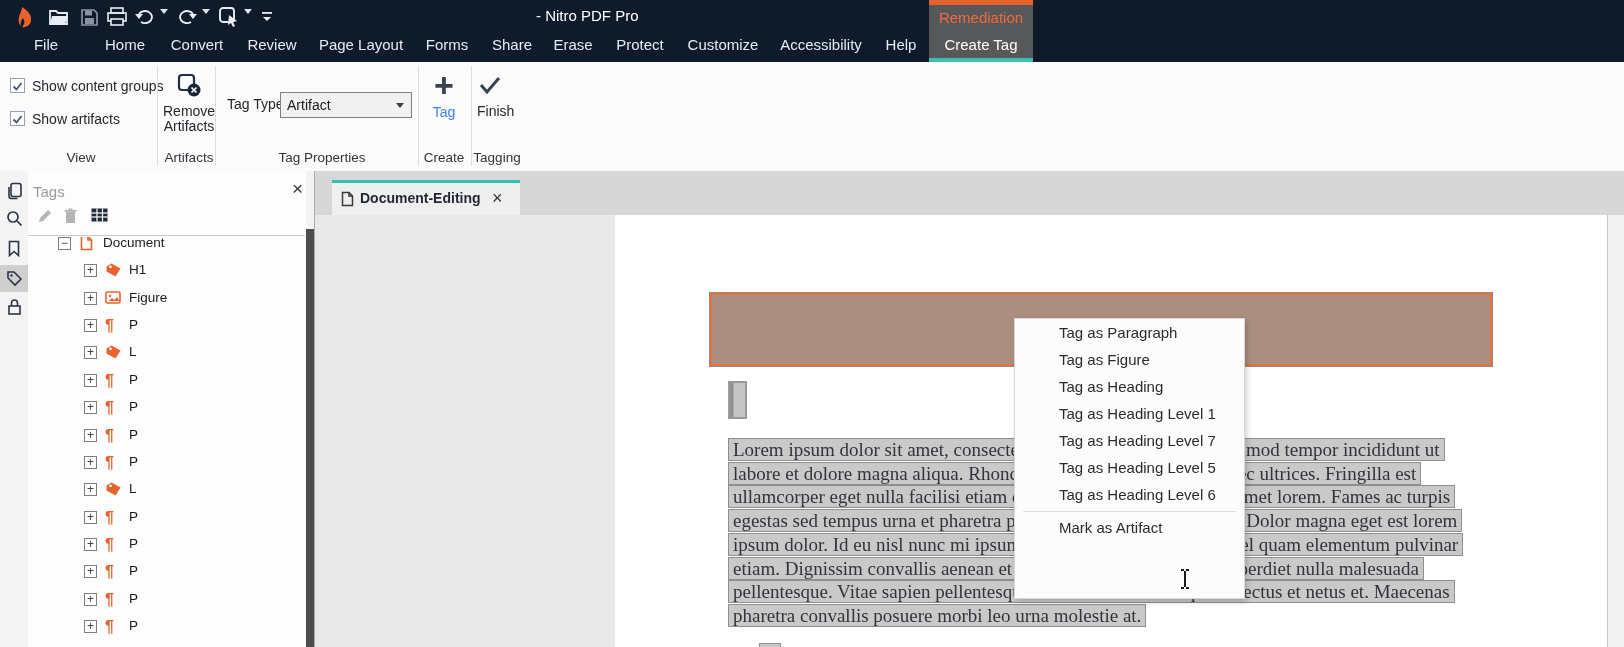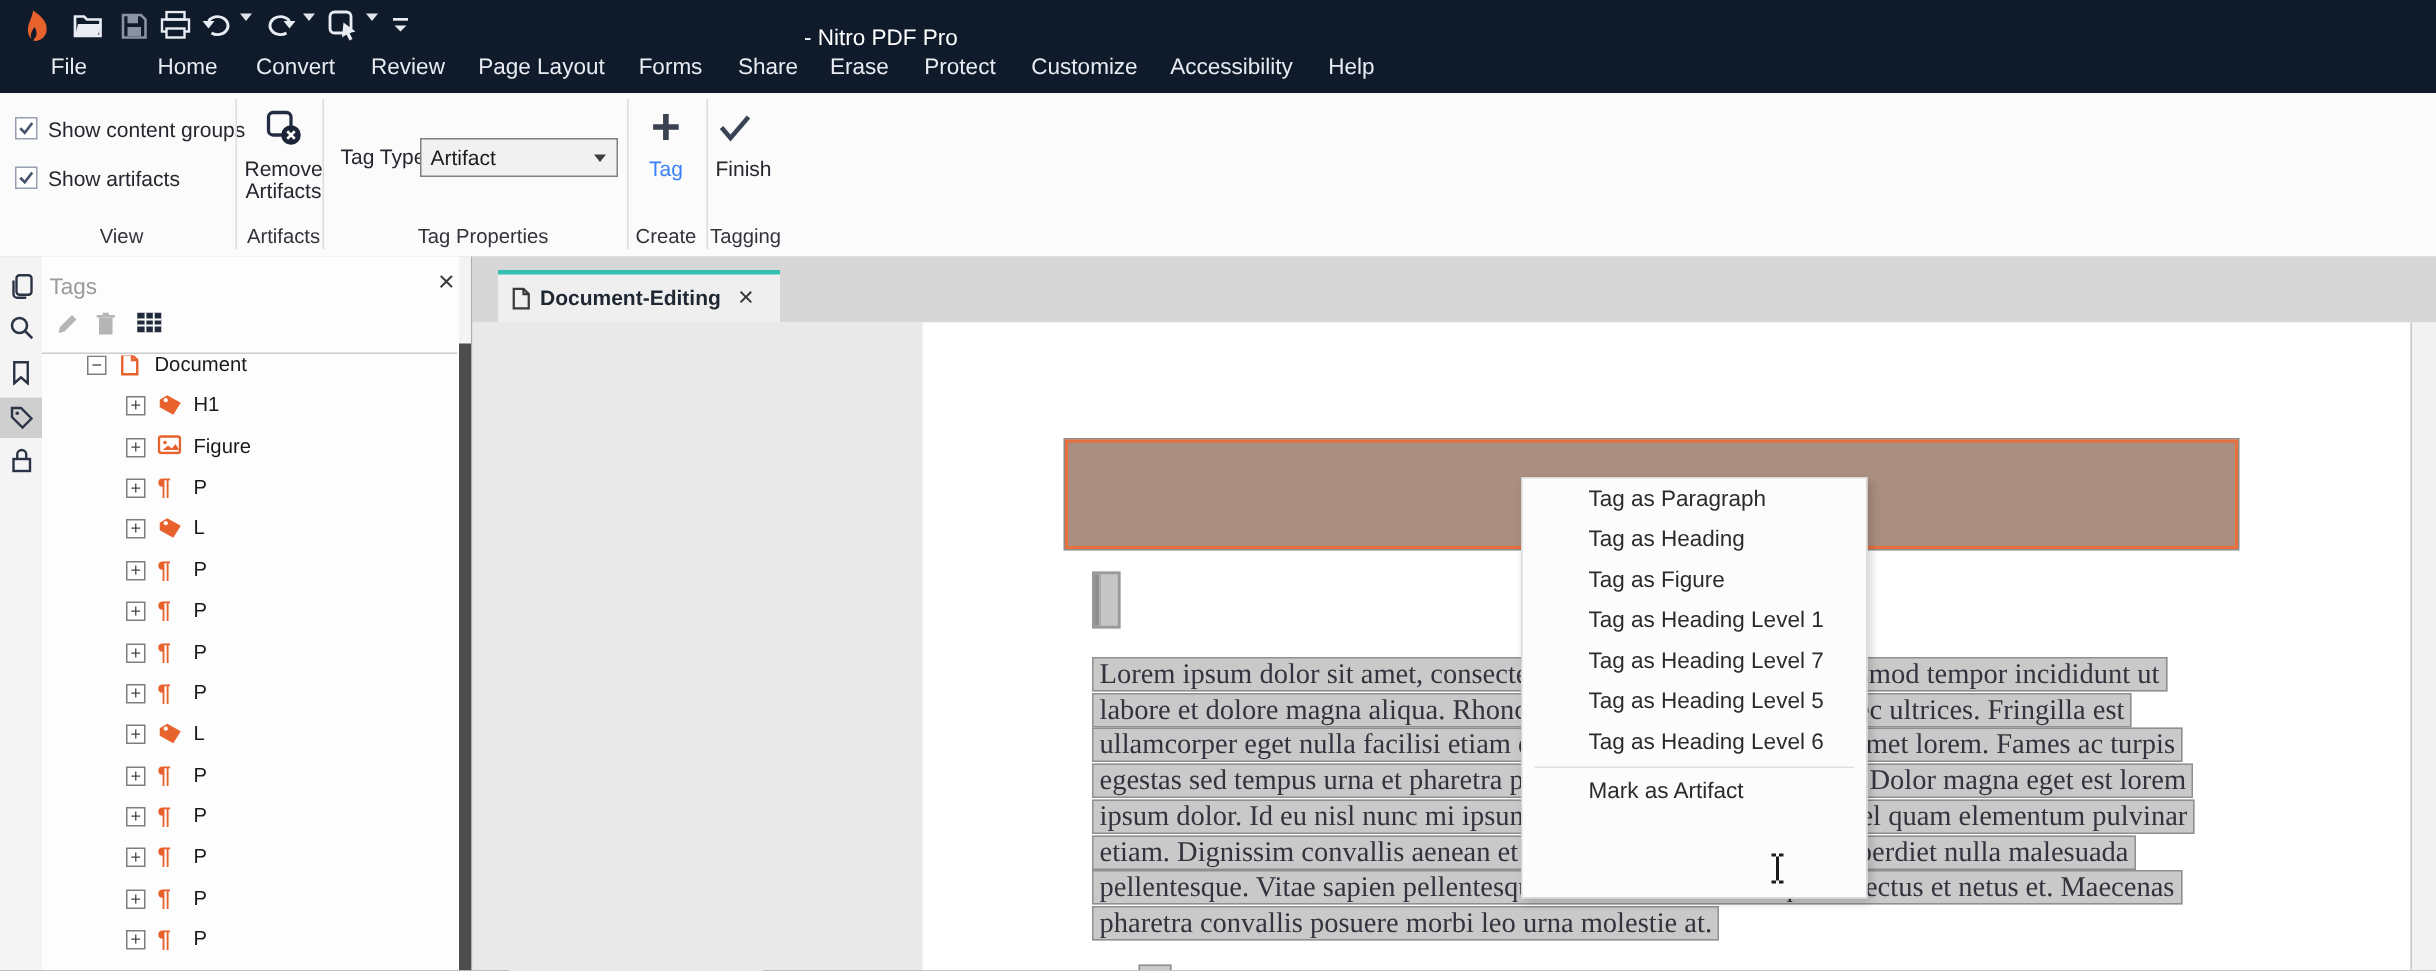--- a/index.html
+++ b/index.html
@@ -3,21 +3,21 @@
 <meta charset="utf-8">
 <style>
   html,body{margin:0;padding:0;background:#888;}
   #app{position:relative;width:1624px;height:647px;background:#ffffff;overflow:hidden;
        font-family:"Liberation Sans",sans-serif;-webkit-font-smoothing:antialiased;}
   .abs{position:absolute;}
   
   #titlebar{left:0;top:0;width:1624px;height:62px;background:#0f1a2b;}
   .qa-icon{top:5px;height:24px;display:flex;align-items:center;}
   .menu-item{top:36px;transform:translateX(-50%);color:#e8ebf1;font-size:15px;white-space:nowrap;}
-  #win-title{top:17px;color:#ffffff;font-size:15px;white-space:nowrap;text-align:right;}
+  #win-title{top:7px;color:#ffffff;font-size:15px;white-space:nowrap;text-align:right;}
   #remed-block{left:929px;top:0;width:104px;height:62px;background:#57585a;}
   #remed-top{left:0;top:0;width:104px;height:5px;background:#e8622d;}
   #remed-label{left:52px;top:9px;transform:translateX(-50%);color:#f4693c;font-size:15px;white-space:nowrap;}
   #create-tag-label{left:52px;top:36px;transform:translateX(-50%);color:#ffffff;font-size:15px;white-space:nowrap;}
   #remed-teal{left:0;top:58px;width:104px;height:4px;background:#3cc0b2;}
   .caret-down{width:0;height:0;border-left:4px solid transparent;border-right:4px solid transparent;border-top:5px solid #dfe3ea;}
   
   #ribbon{left:0;top:62px;width:1624px;height:109px;background:#fbfbfb;border-bottom:1px solid #cfcfcf;}
   .rb-divider{top:4px;width:1px;height:100px;background:#dcdcdc;}
   .group-label{top:88px;transform:translateX(-50%);font-size:13.5px;color:#33333c;white-space:nowrap;}
@@ -133,20 +133,26 @@
     </span>
     <span class="abs" style="left:244px;top:14px"><span class="caret-down"></span></span>
     <span class="abs qa-icon" style="left:260px">
       <svg width="14" height="18" viewBox="0 0 14 18">
           <rect x="2" y="4" width="10" height="1.8" fill="#e9edf3"></rect>
           <polygon points="3,9 11,9 7,13" fill="#e9edf3"></polygon>
         </svg>
     </span>
     <span id="win-title" class="abs" style="left:536px">- Nitro PDF Pro</span>
 
+    <div id="remed-block" class="abs">
+      <div id="remed-top" class="abs"></div>
+      <span id="remed-label" class="abs">Remediation</span>
+      <span id="create-tag-label" class="abs">Create Tag</span>
+      <div id="remed-teal" class="abs"></div>
+    </div>
     <div id="menu-row">
         <span class="abs menu-item" style="left: 46px;">File</span>
         <span class="abs menu-item" style="left: 125px;">Home</span>
         <span class="abs menu-item" style="left: 197px;">Convert</span>
         <span class="abs menu-item" style="left: 272px;">Review</span>
         <span class="abs menu-item" style="left: 361px;">Page Layout</span>
         <span class="abs menu-item" style="left: 447px;">Forms</span>
         <span class="abs menu-item" style="left: 512px;">Share</span>
         <span class="abs menu-item" style="left: 573px;">Erase</span>
         <span class="abs menu-item" style="left: 640px;">Protect</span>
@@ -407,22 +413,22 @@
           <div class="para-line" style="top: 365.2px;">pellentesque. Vitae sapien pellentesque habitant morbi tristique senectus et netus et. Maecenas</div>
           <div class="para-line" style="top: 388.9px;">pharetra convallis posuere morbi leo urna molestie at.</div>
         </div>
       <div id="bottom-box" class="abs"></div>
     </div>
     <div id="vscroll" class="abs"></div>
   </div>
 
   <div id="context-menu" class="abs">
       <div class="cm-item">Tag as Paragraph</div>
+      <div class="cm-item">Tag as Figure</div>
       <div class="cm-item">Tag as Heading</div>
-      <div class="cm-item">Tag as Figure</div>
       <div class="cm-item">Tag as Heading Level 1</div>
       <div class="cm-item">Tag as Heading Level 7</div>
       <div class="cm-item">Tag as Heading Level 5</div>
       <div class="cm-item">Tag as Heading Level 6</div>
       <div class="cm-sep"></div>
       <div class="cm-item">Mark as Artifact</div>
     </div>
 
   <div id="ibeam" class="abs">
     <span class="t"></span>

